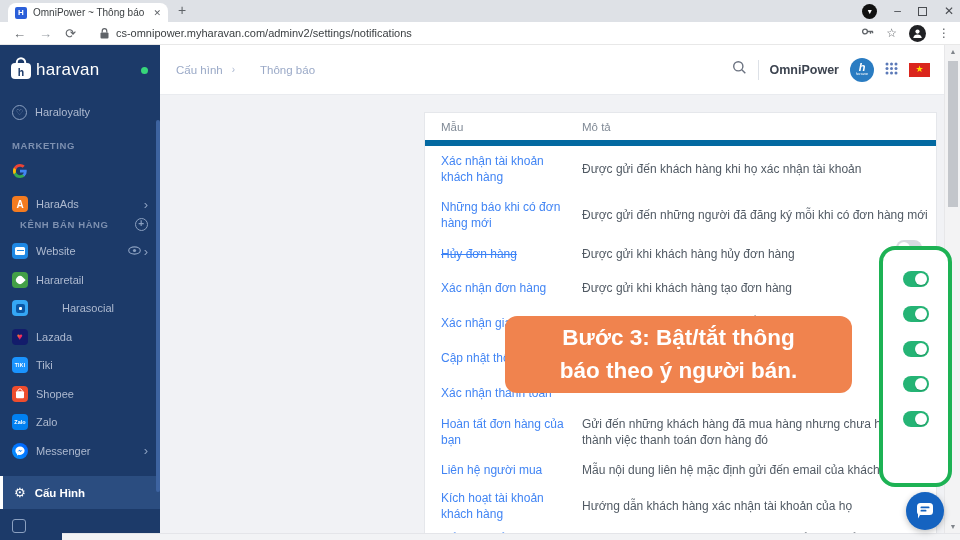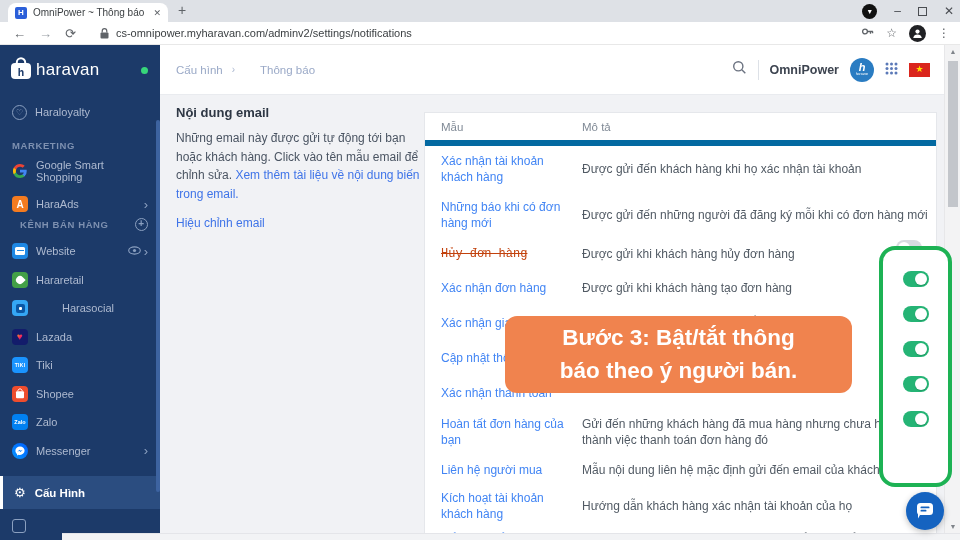--- a/index.html
+++ b/index.html
@@ -104,21 +104,21 @@
   .trow:nth-child(1){min-height:48px;}
   .trow:nth-child(2){min-height:44px;}
   .trow:nth-child(3){min-height:33px;}
   .trow:nth-child(4),.trow:nth-child(5),.trow:nth-child(6),.trow:nth-child(7){min-height:35px;}
   .trow:nth-child(8){min-height:44px;}
   .trow:nth-child(9){min-height:31px;}
   .trow:nth-child(10){min-height:42px;}
   .trow:nth-child(11){min-height:40px;align-items:flex-start;padding-top:4px;}
   .tpl-link{font-size:12px;color:#4285f4;line-height:1.3;cursor:pointer;}
   .trow.nowrap .tpl-link{white-space:nowrap;}
-  .trow.strike .tpl-link{color:#c2410c;text-decoration:line-through;font-family:Liberation Mono, monospace;}
+  .trow.strike .tpl-link{color:#3b82f6;text-decoration:line-through;}
   .tpl-desc{font-size:12px;color:#515a64;line-height:1.3;}
 
   .sw{width:26px;height:16px;border-radius:8px;position:relative;flex:none;cursor:pointer;}
   .sw .knob{width:12px;height:12px;border-radius:50%;background:#fff;position:absolute;top:2px;
             box-shadow:0 1px 1px rgba(0,0,0,.15);}
   .sw.on{background:#25b475;}.sw.on .knob{right:2px;}
   .sw.off{background:#d8dbe0;}.sw.off .knob{left:2px;}
   .row-toggle{position:absolute;right:14px;top:2px;}
 
   
@@ -211,21 +211,20 @@
 
     <div class="item" style="margin-top:6px;height:28px;">
       <span class="ico">
         <svg width="14" height="14" viewBox="0 0 18 18">
             <path fill="#4285F4" d="M17.64 9.2c0-.64-.06-1.25-.16-1.84H9v3.48h4.84a4.14 4.14 0 0 1-1.8 2.72v2.26h2.92a8.78 8.78 0 0 0 2.68-6.62z"></path>
             <path fill="#34A853" d="M9 18c2.43 0 4.47-.8 5.96-2.18l-2.92-2.26c-.8.54-1.84.86-3.04.86-2.34 0-4.32-1.58-5.03-3.7H.96v2.33A9 9 0 0 0 9 18z"></path>
             <path fill="#FBBC05" d="M3.97 10.72a5.41 5.41 0 0 1 0-3.44V4.95H.96a9 9 0 0 0 0 8.1l3.01-2.33z"></path>
             <path fill="#EA4335" d="M9 3.58c1.32 0 2.5.45 3.44 1.35l2.58-2.58C13.46.9 11.42 0 9 0A9 9 0 0 0 .96 4.95l3.01 2.33C4.68 5.16 6.66 3.58 9 3.58z"></path>
           </svg>
       </span>
-      <span>Google Smart Shopping</span>
     </div>
 
     <div class="item" style="margin-top:5px;height:28px;">
       <span class="ico i-haraads">A</span>
       <span>HaraAds</span>
       <span class="chev">›</span>
     </div>
 
     <div class="section" style="margin-top:0;height:12px;padding-left:20px;">
       <span>KÊNH BÁN HÀNG</span>
@@ -339,25 +338,20 @@
                 <circle cx="2" cy="11" r="1.5"></circle>
                 <circle cx="6.5" cy="11" r="1.5"></circle>
                 <circle cx="11" cy="11" r="1.5"></circle>
               </g>
             </svg>
         </span>
         <span class="flag">★</span>
       </span>
     </div>
 
-    <div class="panel">
-      <div class="panel-title">Nội dung email</div>
-      <div class="panel-desc"><span>Những email này được gửi tự động tới bạn hoặc khách hàng. Click vào tên mẫu email để chỉnh sửa. </span><span class="link">Xem thêm tài liệu về nội dung biến trong email.</span></div>
-      <span class="edit-link">Hiệu chỉnh email</span>
-    </div>
 
     <div class="card">
       <div class="thead">
         <span>Mẫu</span>
         <span>Mô tả</span>
       </div>
       <div id="trows">
   <div class="trow">
     <span class="tpl-link">Xác nhận tài khoản khách hàng</span>
     <span class="tpl-desc">Được gửi đến khách hàng khi họ xác nhận tài khoản</span>

